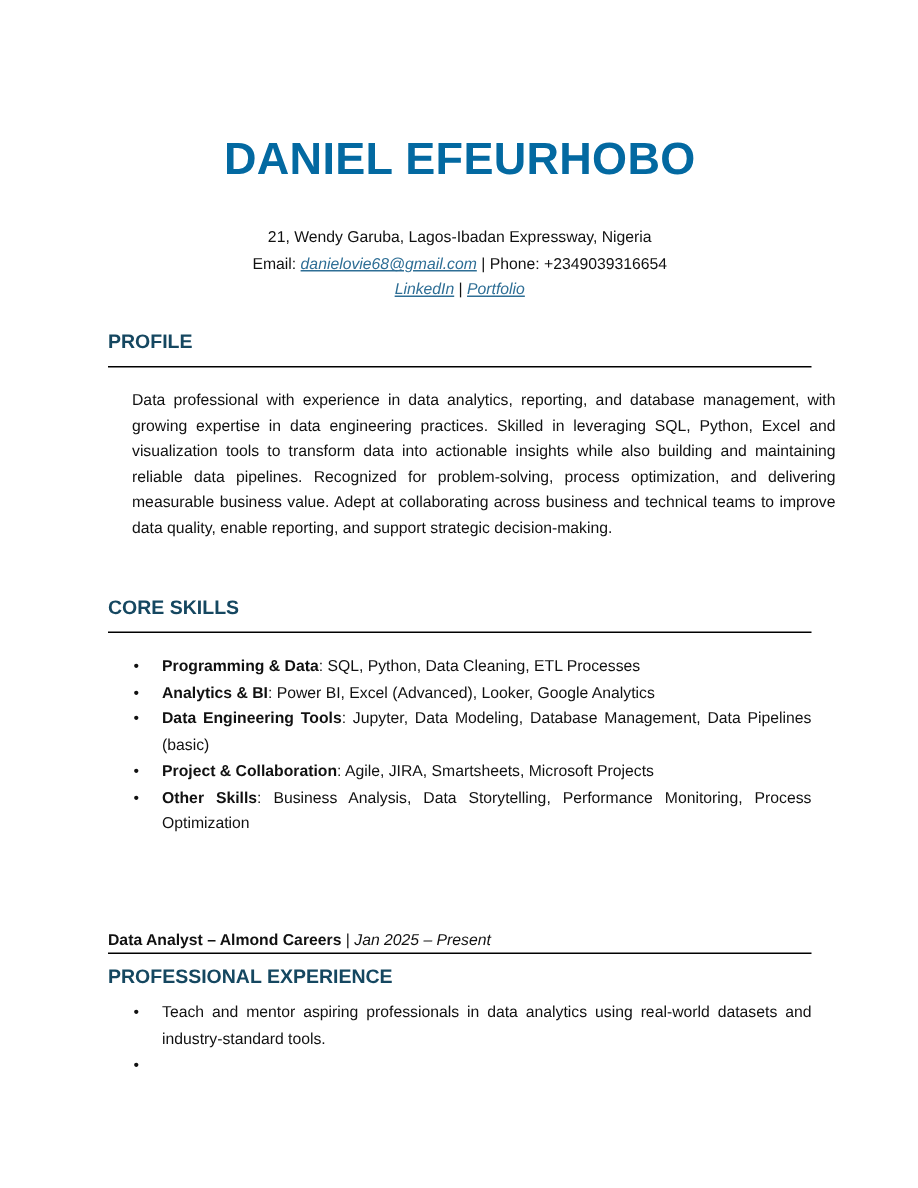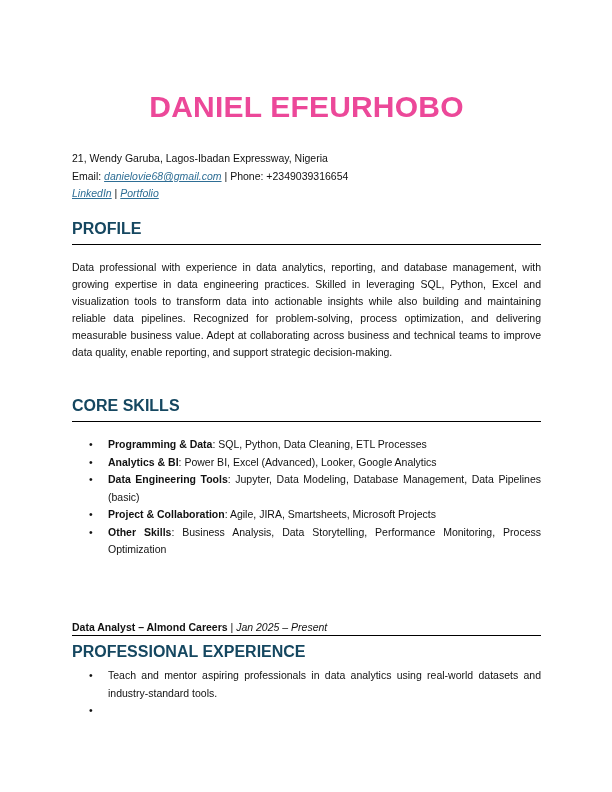--- a/index.html
+++ b/index.html
@@ -1,25 +1,25 @@
 <!DOCTYPE html>
 <html><head>
   <meta charset="utf-8">
   <style>
     html, body { margin: 0; padding: 0; background: #ffffff; }
     body { width: 612px; height: 792px; position: relative; overflow: hidden;
       font-family: "Liberation Sans", "DejaVu Sans", sans-serif; color: #111; }
     .page { position: absolute; left: 72px; top: 0; width: 469px; }
     .name { position: absolute; left: 0; top: 90px; width: 469px; text-align: center;
-      font-size: 30px; font-weight: bold; color: #ec4899; letter-spacing: 0.2px; }
-    .contact { position: absolute; left: 0; width: 469px; text-align: left; font-size: 10.5px; line-height: 17px; }
+      font-size: 30px; font-weight: bold; color: #0369a1; letter-spacing: 0.2px; }
+    .contact { position: absolute; left: 0; width: 469px; text-align: center; font-size: 10.5px; line-height: 17px; }
     .contact a { color: #2e6e95; text-decoration: underline; font-style: italic; }
-    .section-title { position: absolute; left: 0; font-size: 16px; font-weight: bold; color: #154760; }
+    .section-title { position: absolute; left: 0; font-size: 13px; font-weight: bold; color: #154760; }
     .rule { position: absolute; left: 0; width: 469px; height: 0; border-top: 1.2px solid #000; }
-    .para { position: absolute; left: 0; width: 469px; font-size: 10.5px; line-height: 17.1px; text-align: justify; }
+    .para { position: absolute; left: 16px; width: 469px; font-size: 10.5px; line-height: 17.1px; text-align: justify; }
     ul.list { position: absolute; left: 0; width: 469px; margin: 0; padding: 0; list-style: none; font-size: 10.5px; line-height: 17.5px; }
     ul.list li { position: relative; padding-left: 36px; text-align: justify; }
     ul.list li .bullet { position: absolute; left: 17px; top: 0; }
     .job { position: absolute; left: 0; font-size: 10.5px; }
     .job b { font-weight: bold; }
     .job i { font-style: italic; }
   </style>
 </head>
 <body>
 

